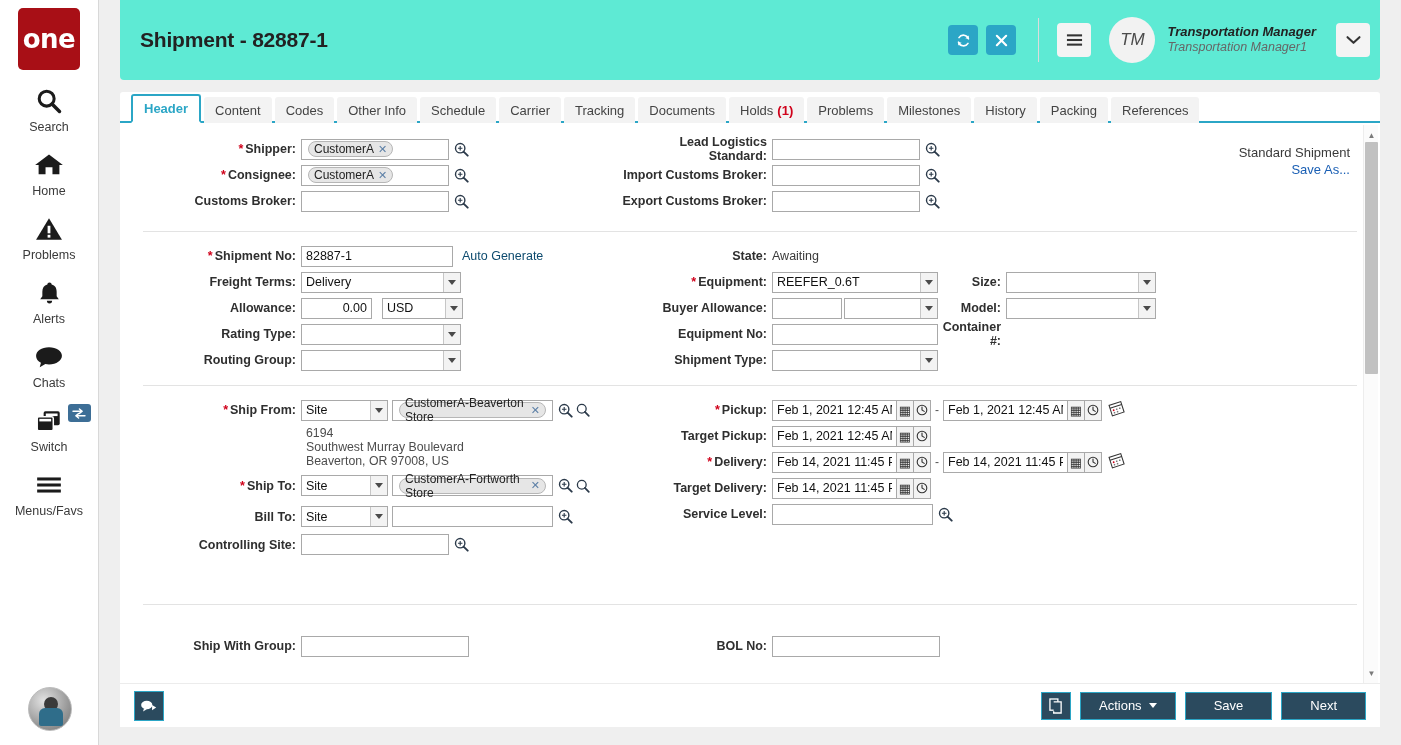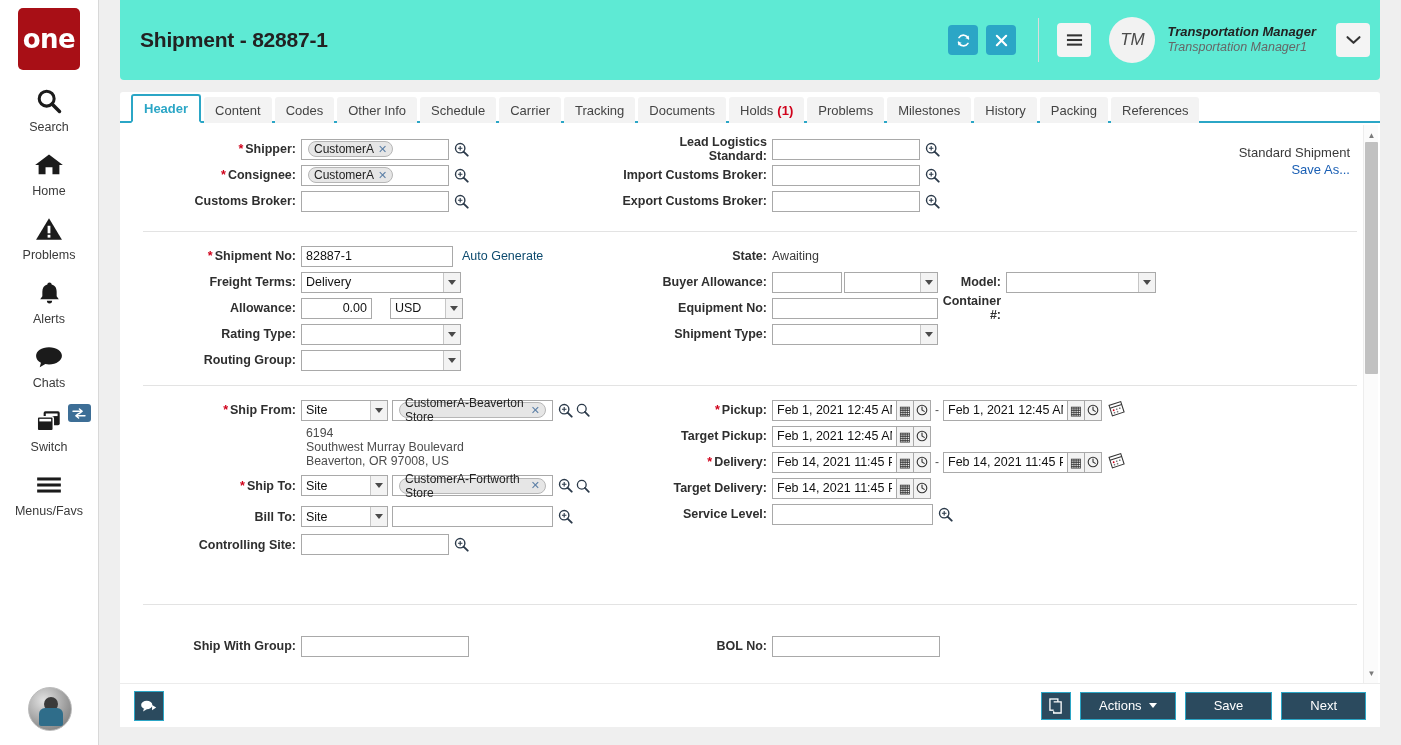--- a/index.html
+++ b/index.html
@@ -483,21 +483,21 @@
                 <div class="sel" style="width:160px;">
                   <span>Delivery</span>
                   <span class="arrowbox">
                       <i class="chev"></i>
                     </span>
                 </div>
               </div>
               <div class="row">
                 <div class="lbl" style="width:181px;"><span>Allowance</span>:</div>
                 <input class="txt" style="width: 71px; text-align: right;" value="0.00">
-                <div class="sel" style="width:73px;margin-left:18px;">
+                <div class="sel" style="width:81px;margin-left:10px;">
                   <span>USD</span>
                   <span class="arrowbox">
                       <i class="chev"></i>
                     </span>
                 </div>
               </div>
               <div class="row">
                 <div class="lbl" style="width:181px;"><span>Rating Type</span>:</div>
                 <div class="sel" style="width:160px;">
                   <span></span>
@@ -514,20 +514,36 @@
                       <i class="chev"></i>
                     </span>
                 </div>
               </div>
             </div>
 
             <div style="position:absolute;left:500px;top:11px;width:700px;">
               <div class="row">
                 <div class="lbl" style="width:152px;"><span>State</span>:</div>
                 <span class="state-val">Awaiting</span>
+              </div>
+              <div class="row">
+                <div class="lbl" style="width:152px;"><span class="req">*</span><span>Equipment</span>:</div>
+                <div class="sel" style="width:166px;">
+                  <span>REEFER_0.6T</span>
+                  <span class="arrowbox">
+                      <i class="chev"></i>
+                    </span>
+                </div>
+                <div class="lbl" style="width:68px;"><span>Size</span>:</div>
+                <div class="sel" style="width:150px;">
+                  <span></span>
+                  <span class="arrowbox">
+                      <i class="chev"></i>
+                    </span>
+                </div>
               </div>
               <div class="row">
                 <div class="lbl" style="width:152px;"><span>Buyer Allowance</span>:</div>
                 <input class="txt" style="width: 70px;" value="">
                 <div class="sel" style="width:94px;margin-left:2px;">
                   <span></span>
                   <span class="arrowbox">
                       <i class="chev"></i>
                     </span>
                 </div>

